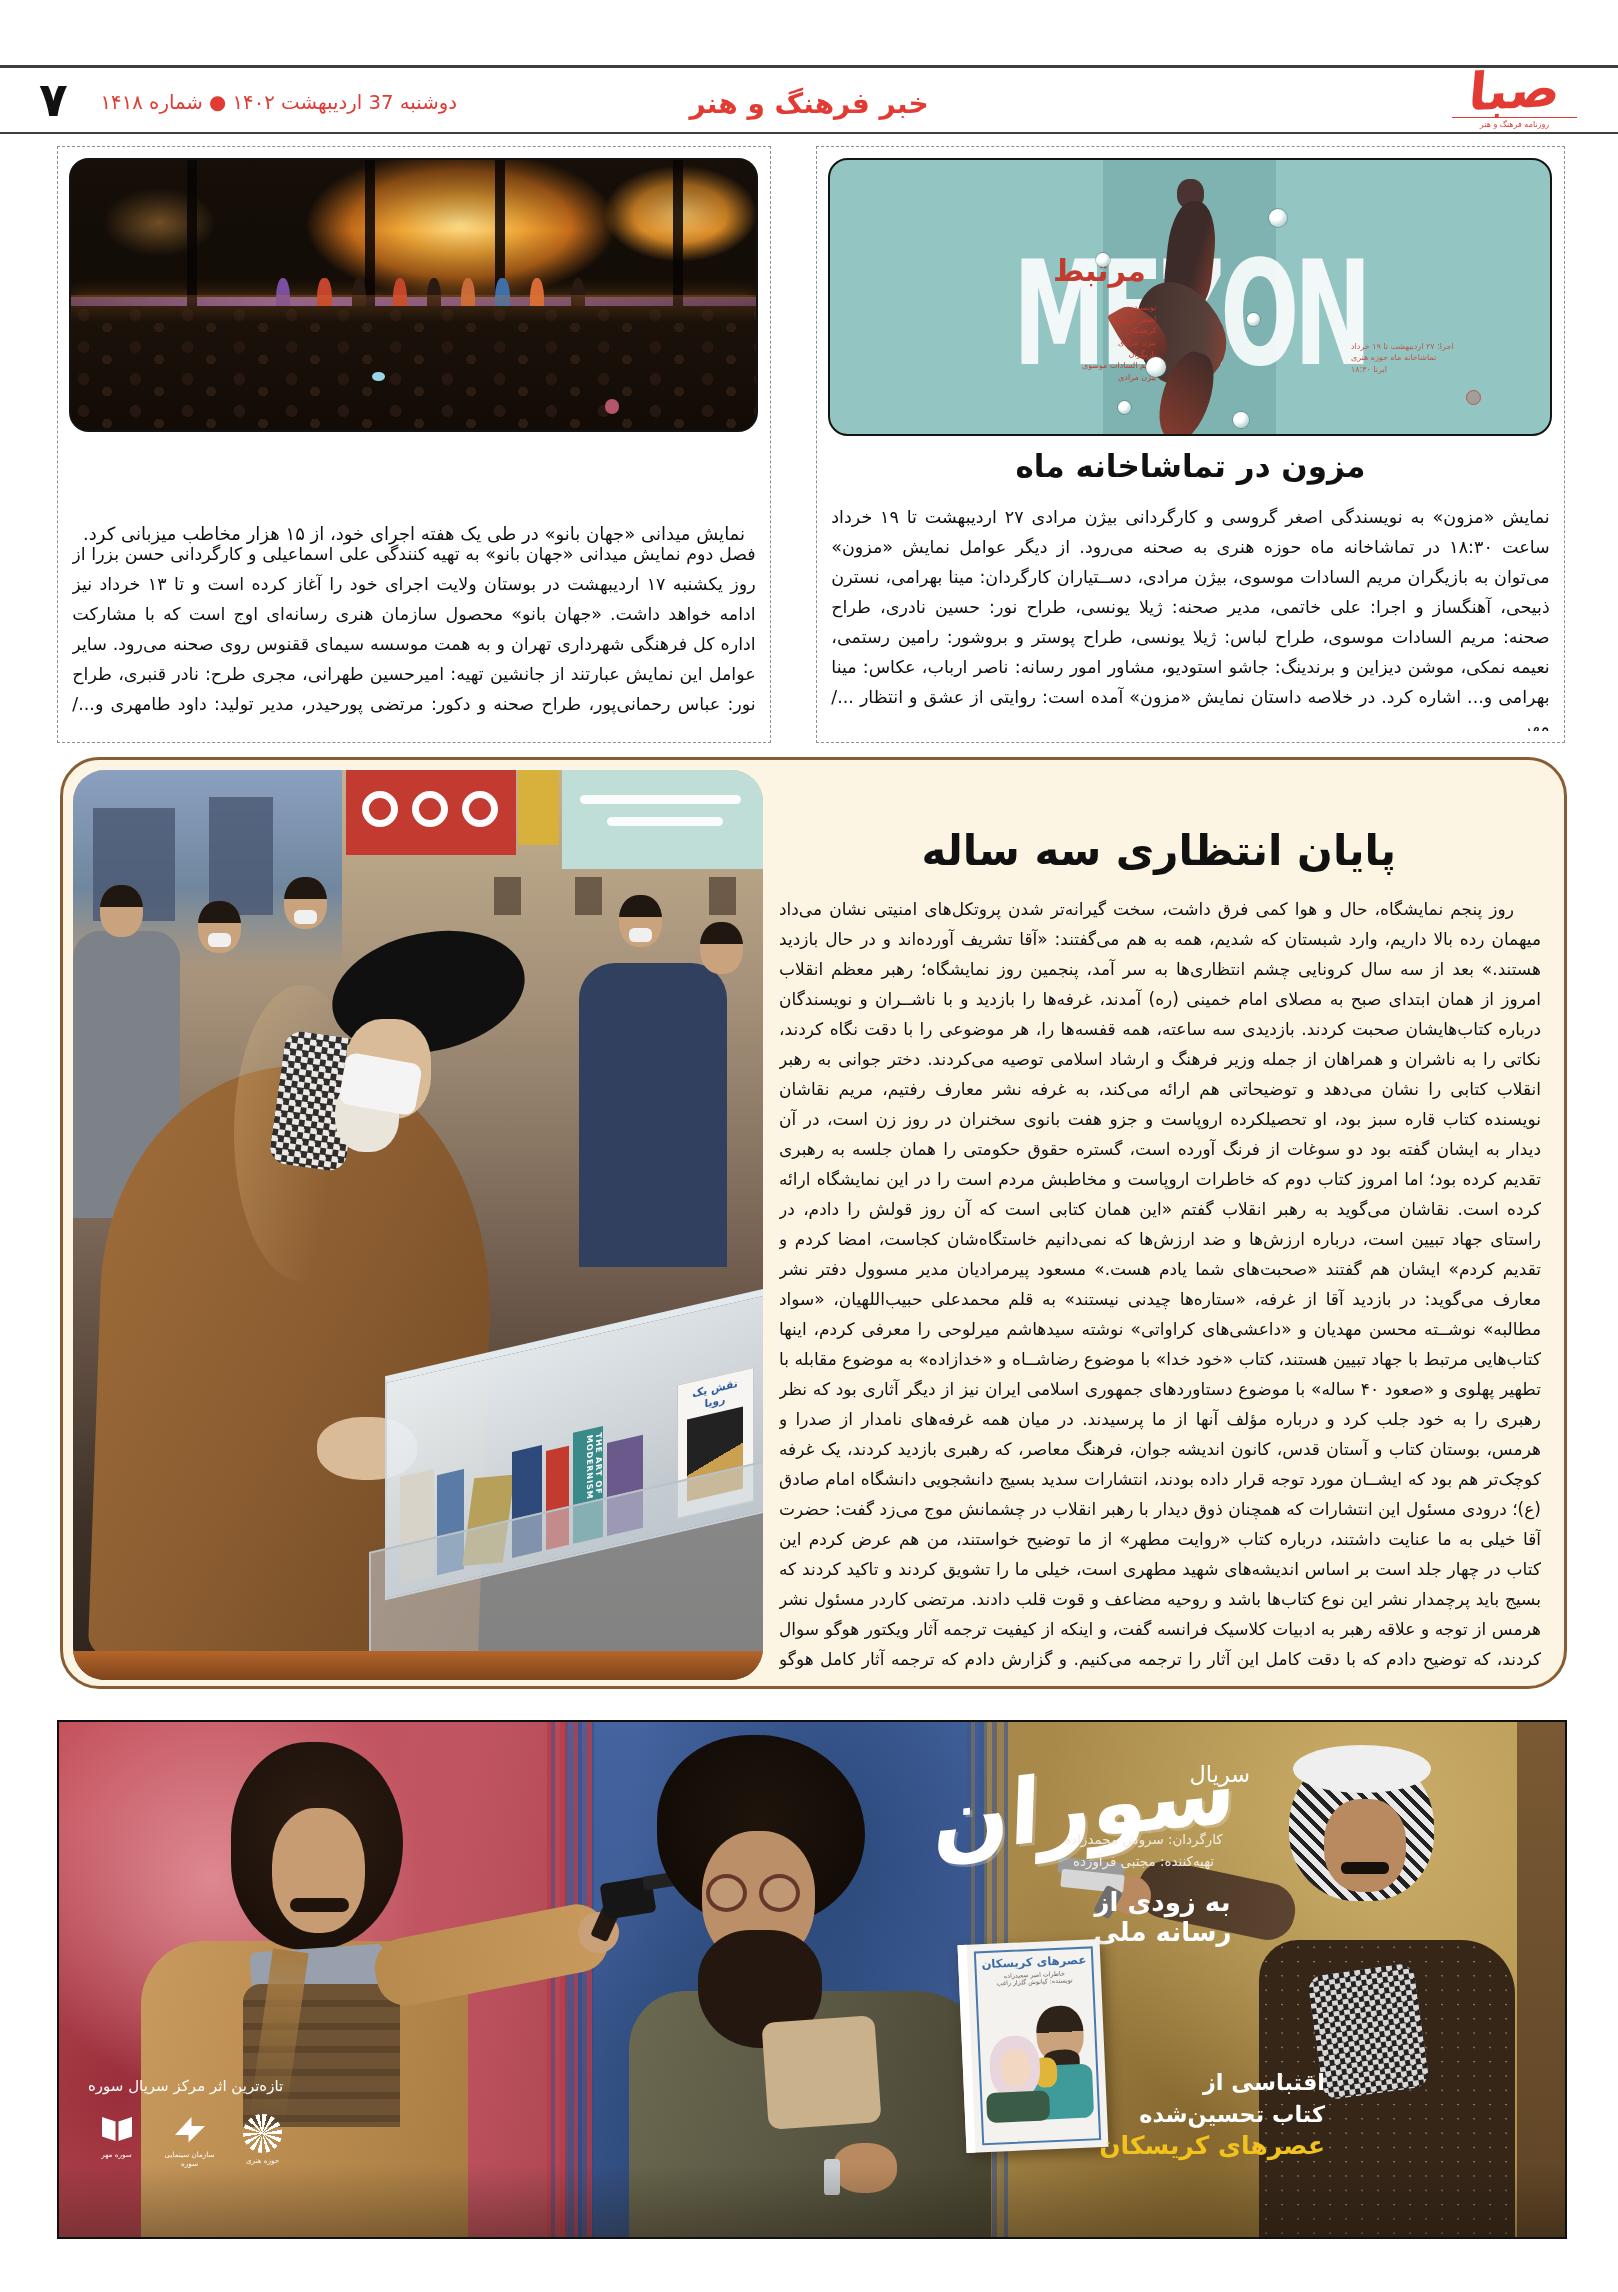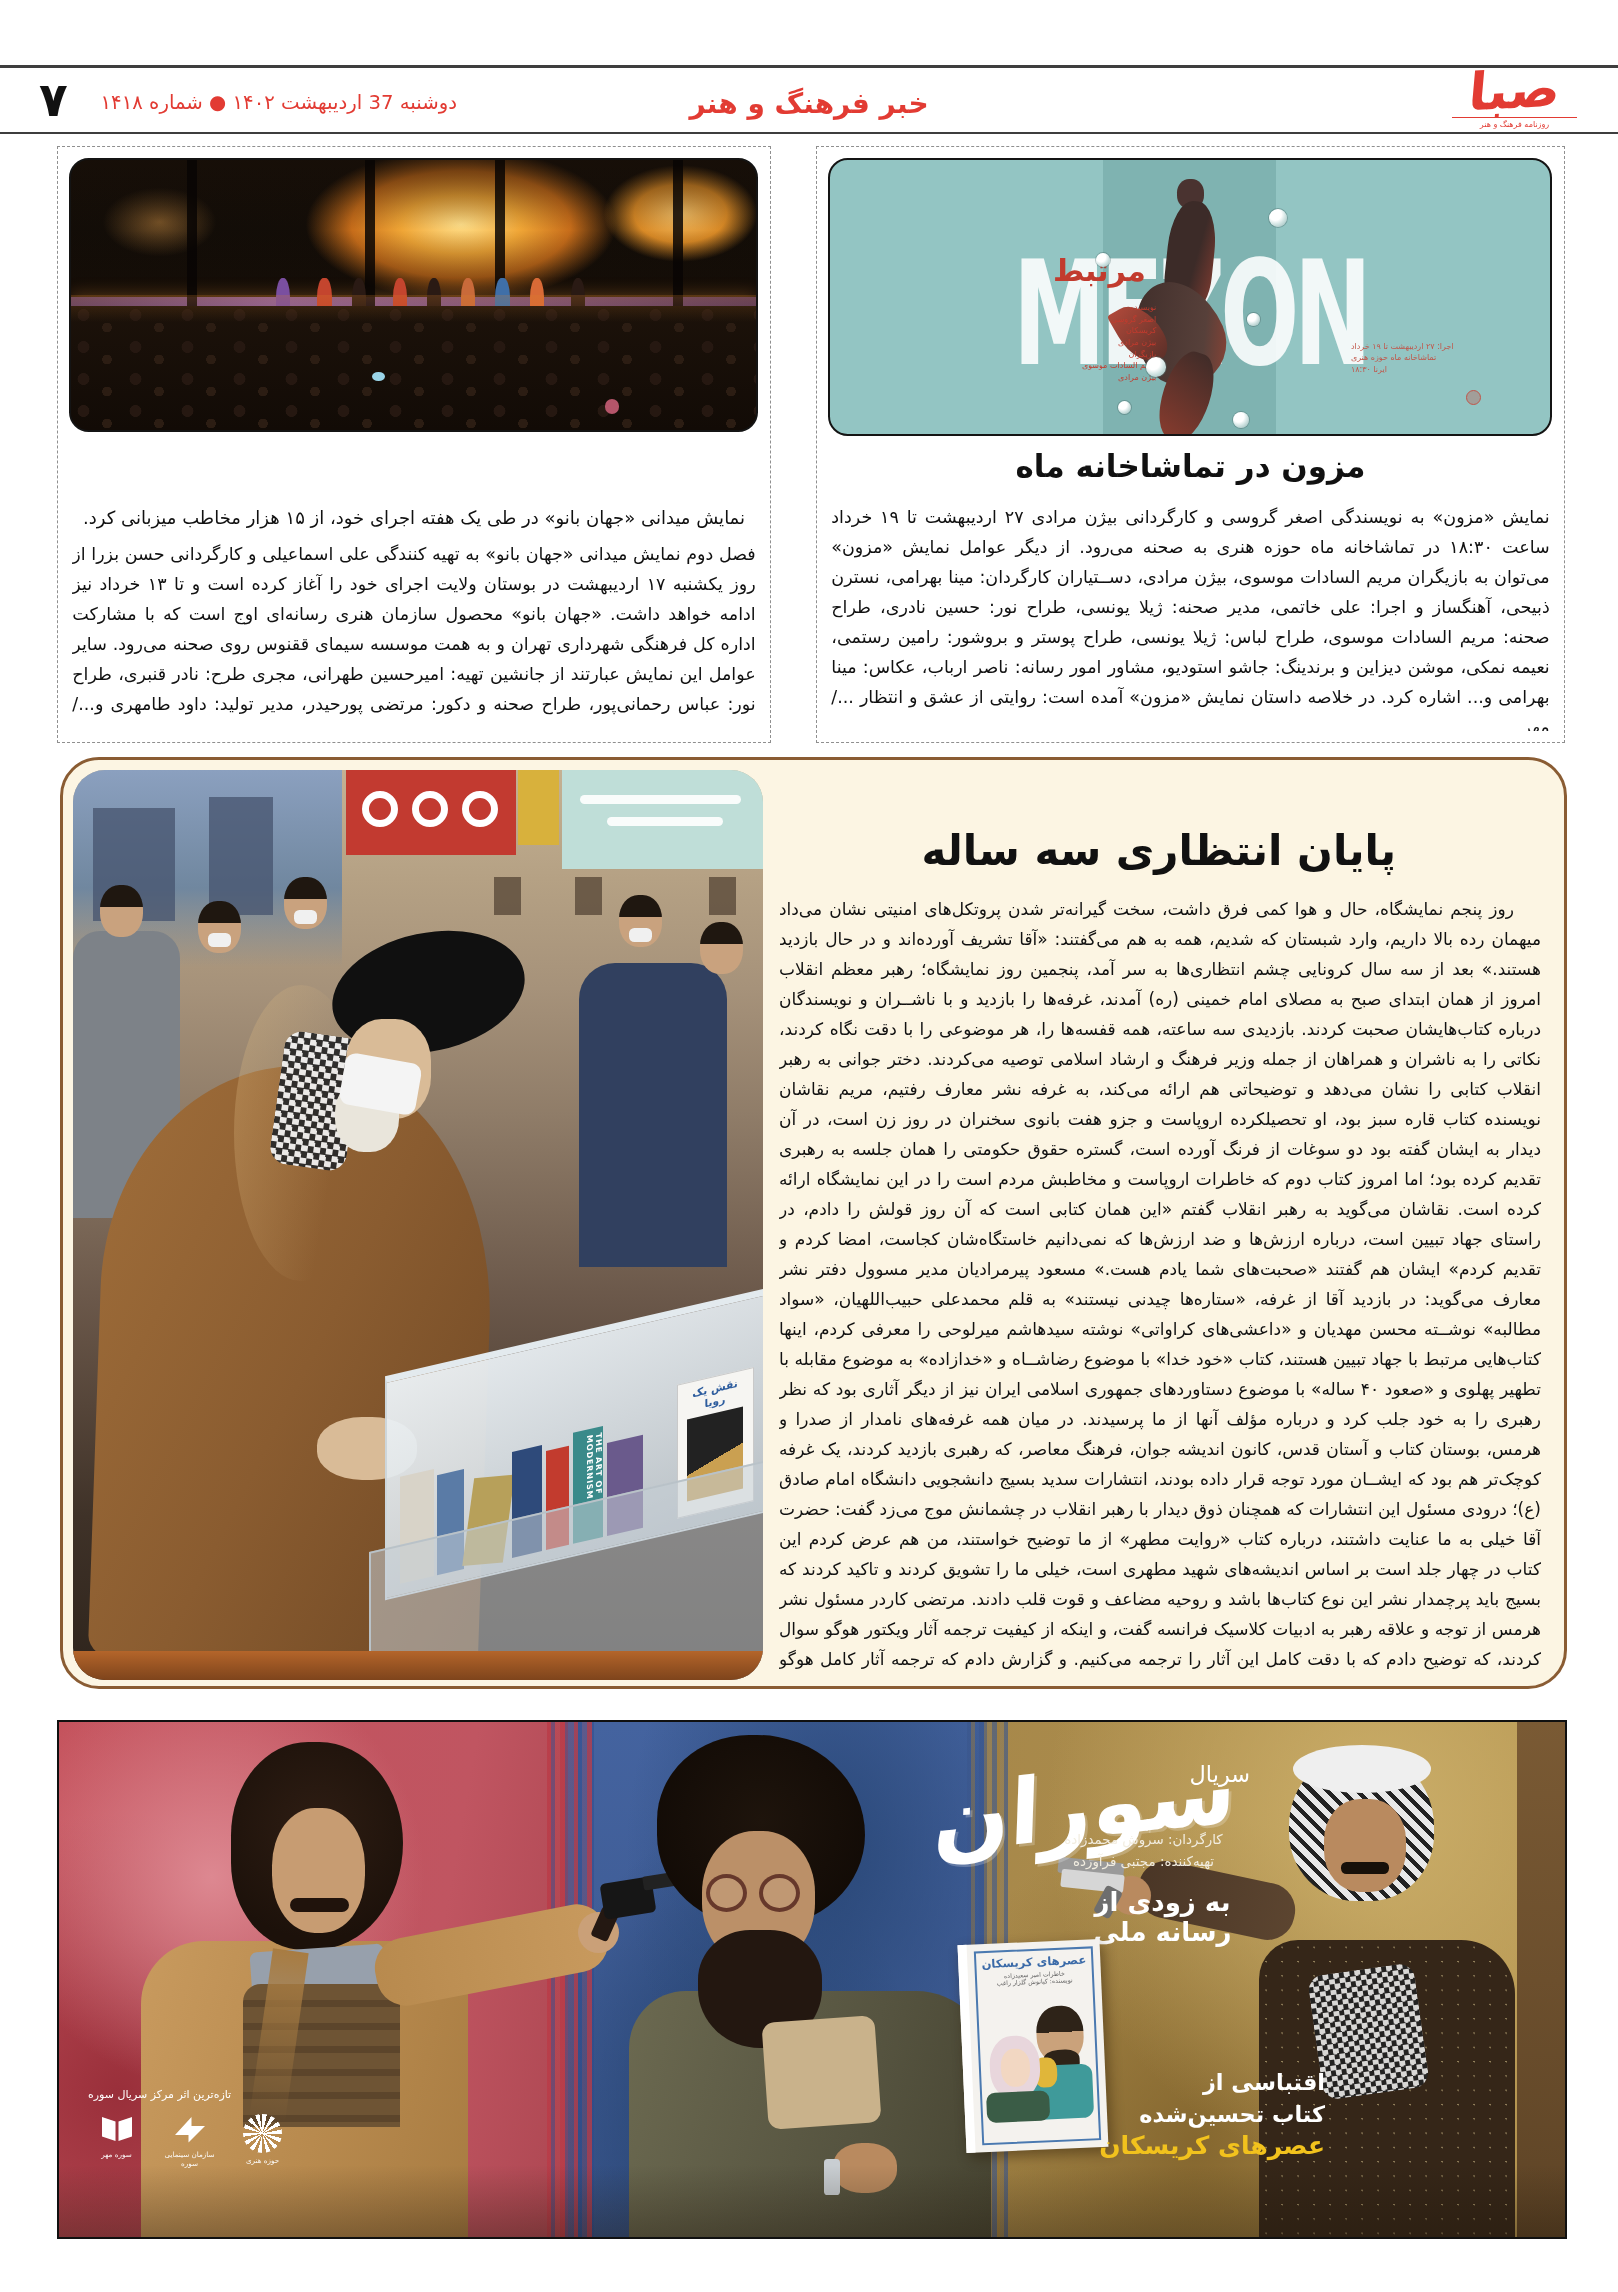--- a/index.html
+++ b/index.html
@@ -163,21 +163,21 @@
   .bk-man { position:absolute; right:10.7px; top:56px; width:47px; height:57px; border-radius:45%; background:linear-gradient(#2e2318 46%,#caa27b 46%); }
   .bk-beard { position:absolute; right:16px; top:100px; width:36px; height:23px; border-radius:40%; background:#2e2318; }
   .bk-jachet { position:absolute; right:3.6px; top:115px; width:63px; height:54px; border-radius:10.7px; background:#3f9a9a; }
   .bk-scarfy { position:absolute; right:39px; top:107px; width:23px; height:30px; border-radius:40%; background:#e0b63a; }
   .bk-woman { position:absolute; left:9px; top:84px; width:50px; height:63px; border-radius:45%; background:#e8d6dc; }
   .bk-wface { position:absolute; left:19.7px; top:97px; width:29px; height:38px; border-radius:45%; background:#f2d7c2; }
   .bk-wbody { position:absolute; left:3.6px; top:140px; width:63px; height:30px; border-radius:9px; background:#3a5c46; }
   .ad-adapt { right:240px; top:344px; width:242px; direction:rtl; text-align:right; color:#fff; line-height:32px; }
   .ad-adapt-l1,.ad-adapt-l2 { font-size:22.4px; font-weight:700; }
   .ad-adapt-l3 { font-size:25px; font-weight:700; color:#f2c21d; }
-  .ad-studio { left:29px; top:366px; font-size:11px; color:#fff; direction:rtl; }
+  .ad-studio { left:29px; top:355px; font-size:15px; color:#fff; direction:rtl; }
   .ad-logos { left:29px; top:392px; display:flex; gap:16px; align-items:flex-start; }
   .ad-logo-item { width:57px; text-align:center; color:#fff; }
   .ad-logo-cap { font-size:7.2px; margin-top:2.7px; direction:rtl; opacity:.95; }
   .flower { width:39px; height:39px; border-radius:50%; margin:0 auto;
     background:repeating-conic-gradient(#fff 0 13deg,rgba(255,255,255,0) 13deg 26deg); }
 </style>
 </head>
 <body>
 
 <div class="abs rule rule-top"></div>
@@ -208,21 +208,21 @@
     <div class="abs jb-performer" style="left:52%;background:#2a1a14;"></div>
     <div class="abs jb-performer" style="left:57%;background:#c96a3a;"></div>
     <div class="abs jb-performer" style="left:62%;background:#3f6fa8;"></div>
     <div class="abs jb-performer" style="left:67%;background:#d86a36;"></div>
     <div class="abs jb-performer" style="left:73%;background:#2a1a14;"></div>
     <div class="abs jb-crowd"></div>
     <div class="abs jb-crowd-rim"></div>
     <div class="abs jb-dot" style="left:44%;bottom:18%;width:12.5px;height:9px;background:#9ad4e8;"></div>
     <div class="abs jb-dot" style="left:78%;bottom:6%;width:14.3px;height:14.3px;background:#b5556a;"></div>
   </div>
-  <div class="abs box-lead" style="top:360px;">نمایش میدانی «جهان بانو» در طی یک هفته اجرای خود، از ۱۵ هزار مخاطب میزبانی کرد.</div>
+  <div class="abs box-lead" style="top:376px;">نمایش میدانی «جهان بانو» در طی یک هفته اجرای خود، از ۱۵ هزار مخاطب میزبانی کرد.</div>
   <div class="abs box-body" style="left:14.3px;right:14.3px;top:392px;bottom:10.7px;">فصل دوم نمایش میدانی «جهان بانو» به تهیه کنندگی علی اسماعیلی و کارگردانی حسن بزرا از روز یکشنبه ۱۷ اردیبهشت در بوستان ولایت اجرای خود را آغاز کرده است و تا ۱۳ خرداد نیز ادامه خواهد داشت. «جهان بانو» محصول سازمان هنری رسانه‌ای اوج است که با مشارکت اداره کل فرهنگی شهرداری تهران و به همت موسسه سیمای ققنوس روی صحنه می‌رود. سایر عوامل این نمایش عبارتند از جانشین تهیه: امیرحسین طهرانی، مجری طرح: نادر قنبری، طراح نور: عباس رحمانی‌پور، طراح صحنه و دکور: مرتضی پورحیدر، مدیر تولید: داود طامهری و.../مهر</div>
 </div>
 
 <div id="box-right" class="abs dash-box">
   <div class="abs poster">
     <div class="abs pz-strip"></div>
     <div class="abs pz-en">MEZON</div>
     <div class="abs pz-head"></div>
     <div class="abs pz-torso"></div>
     <div class="abs pz-tail1"></div>

